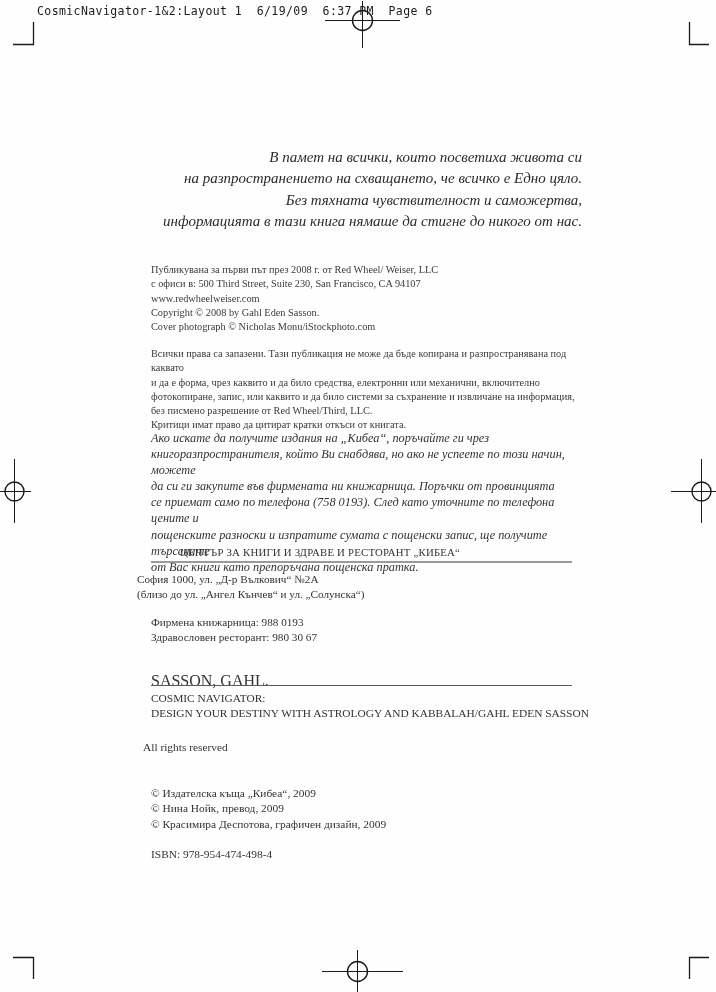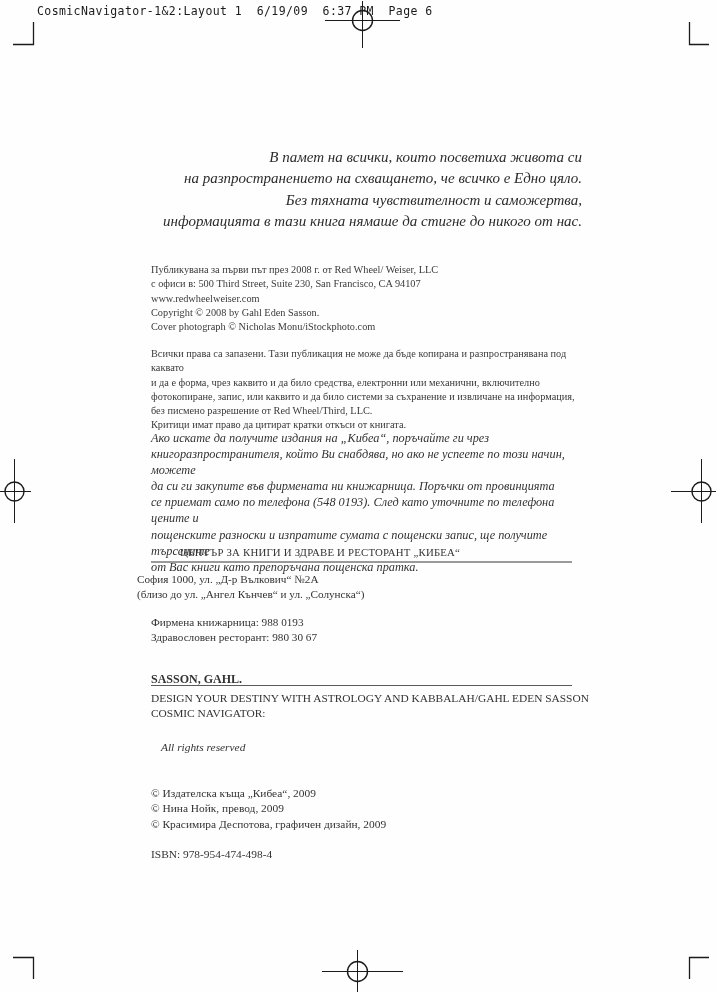--- a/index.html
+++ b/index.html
@@ -57,24 +57,24 @@
     font-size: 10.8px; letter-spacing: 0.2px; color: #333333; margin-left: 29px;
   }
   #center-heading-rule {
     left: 151px; top: 561px; width: 421px; height: 2px;
     background: #9a9a9a;
   }
   #center-address { left: 137px; top: 572px; font-size: 11.2px; line-height: 14.8px; color: #333333; }
   #center-contacts { left: 151px; top: 615px; font-size: 11.2px; line-height: 14.8px; color: #333333; }
 
   
-  #catalog-author { left: 151px; top: 672px; font-size: 12px; color: #333333; font-weight: bold; }
+  #catalog-author { left: 151px; top: 672px; font-size: 16px; color: #333333; }
   #catalog-rule { left: 151px; top: 685px; width: 421px; height: 1px; background: #5a5a5a; }
   #catalog-title { left: 151px; top: 691px; width: 440px; font-size: 11.4px; line-height: 15px; color: #333333; }
-  #all-rights { left: 161px; top: 741px; font-size: 11.4px; color: #333333; font-style: italic; }
+  #all-rights { left: 143px; top: 741px; font-size: 11.4px; color: #333333; }
 
   
   #credits { left: 151px; top: 786px; font-size: 11.4px; line-height: 15.4px; color: #333333; }
   #isbn { left: 151px; top: 848px; font-size: 11.4px; color: #333333; }
 </style>
 </head>
 <body>
 
 <div id="sheet">
 
@@ -135,21 +135,21 @@
     <div>и да е форма, чрез каквито и да било средства, електронни или механични, включително</div>
     <div>фотокопиране, запис, или каквито и да било системи за съхранение и извличане на информация,</div>
     <div>без писмено разрешение от Red Wheel/Third, LLC.</div>
     <div>Критици имат право да цитират кратки откъси от книгата.</div>
   </div>
 
   <div id="ordering" class="abs">
     <div>Ако искате да получите издания на „Кибеа“, поръчайте ги чрез</div>
     <div>книгоразпространителя, който Ви снабдява, но ако не успеете по този начин, можете</div>
     <div>да си ги закупите във фирмената ни книжарница. Поръчки от провинцията</div>
-    <div>се приемат само по телефона (548 0193). След като уточните по телефона цените и</div>
+    <div>се приемат само по телефона (758 0193). След като уточните по телефона цените и</div>
     <div>пощенските разноски и изпратите сумата с пощенски запис, ще получите търсените</div>
     <div>от Вас книги като препоръчана пощенска пратка.</div>
   </div>
 
   <div id="center-heading" class="abs">ЦЕНТЪР ЗА КНИГИ И ЗДРАВЕ И РЕСТОРАНТ „КИБЕА“</div>
   <div id="center-heading-rule" class="abs"></div>
 
   <div id="center-address" class="abs">
     <div>София 1000, ул. „Д-р Вълкович“ №2А</div>
     <div>(близо до ул. „Ангел Кънчев“ и ул. „Солунска“)</div>
@@ -157,22 +157,22 @@
 
   <div id="center-contacts" class="abs">
     <div>Фирмена книжарница: 988 0193</div>
     <div>Здравословен ресторант: 980 30 67</div>
   </div>
 
   <div id="catalog-author" class="abs">SASSON, GAHL.</div>
   <div id="catalog-rule" class="abs"></div>
 
   <div id="catalog-title" class="abs">
+    <div>COSMIC NAVIGATOR:</div>
     <div>DESIGN YOUR DESTINY WITH ASTROLOGY AND KABBALAH/GAHL EDEN SASSON</div>
-    <div>COSMIC NAVIGATOR:</div>
   </div>
 
   <div id="all-rights" class="abs">All rights reserved</div>
 
   <div id="credits" class="abs">
     <div>© Издателска къща „Кибеа“, 2009</div>
     <div>© Нина Нойк, превод, 2009</div>
     <div>© Красимира Деспотова, графичен дизайн, 2009</div>
   </div>
 

